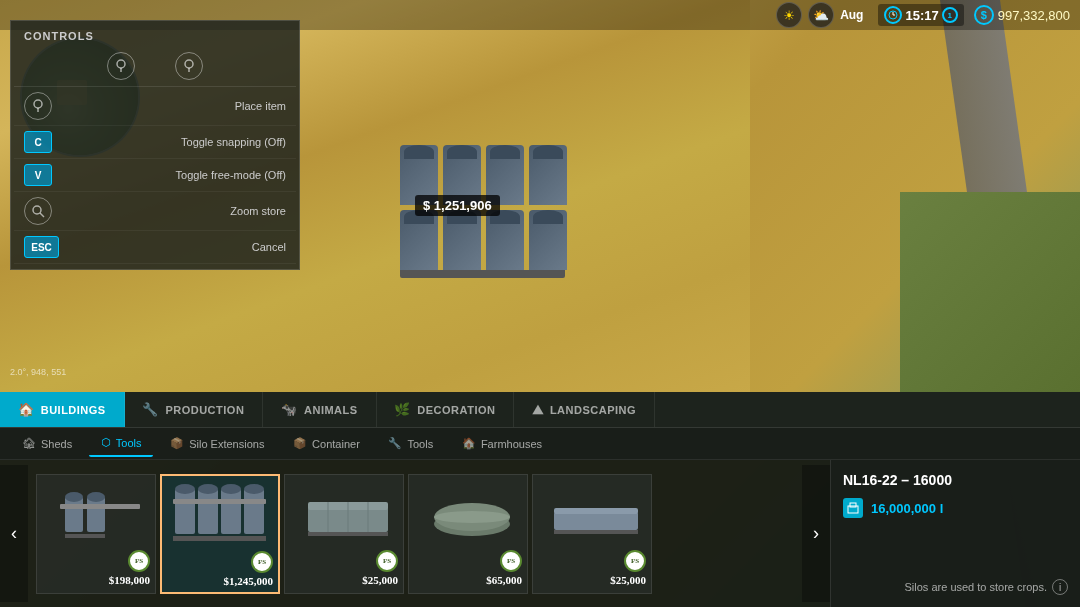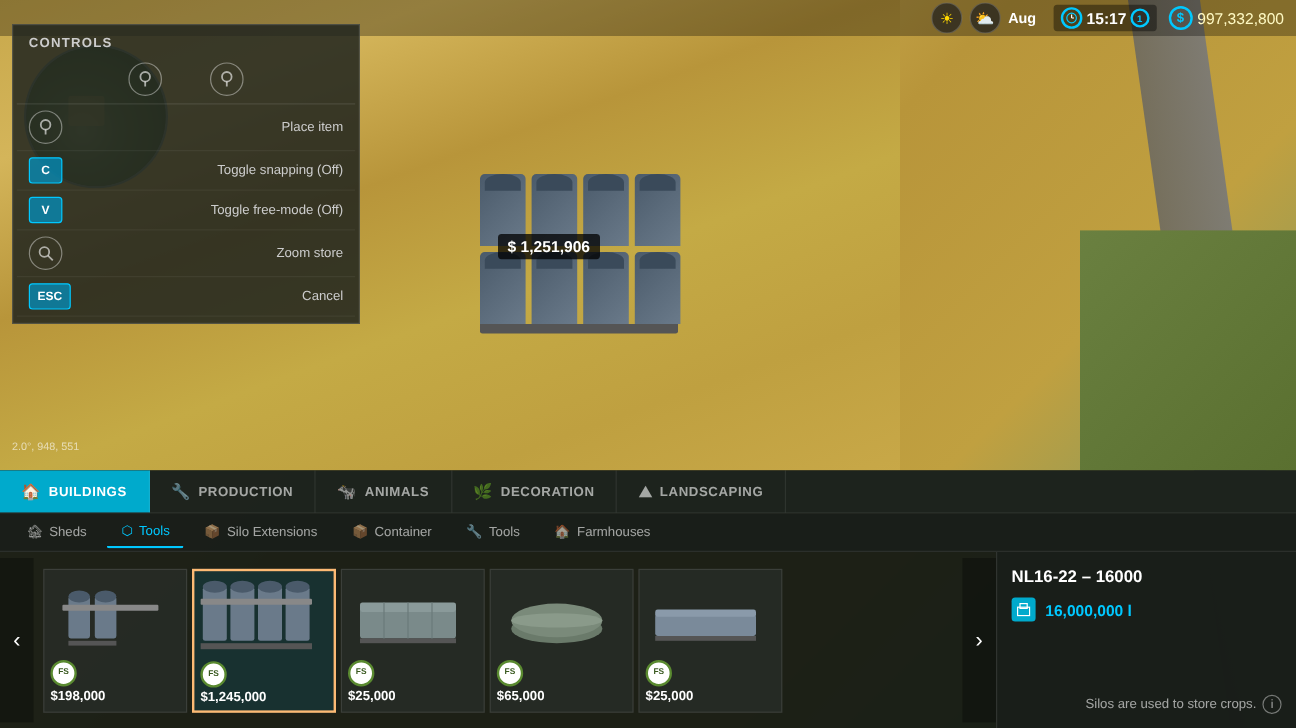--- a/index.html
+++ b/index.html
@@ -238,26 +238,27 @@
       padding: 5px 8px;
       overflow: hidden;
       flex: 1;
     }
 
     .item-card {
       width: 120px;
       flex-shrink: 0;
       display: flex;
       flex-direction: column;
-      align-items: flex-start;
+      align-items: flex-end;
       background: rgba(40,45,40,0.8);
       border: 1px solid rgba(255,255,255,0.1);
       cursor: pointer;
       padding: 5px;
       position: relative;
+      font-family: Liberation Serif, serif;
     }
 
     .item-card.selected {
       border: 2px solid #fdba74;
       background: rgba(0, 150, 200, 0.15);
     }
 
     .item-image {
       width: 100px; height: 70px;
       display: flex; align-items: center; justify-content: center;

